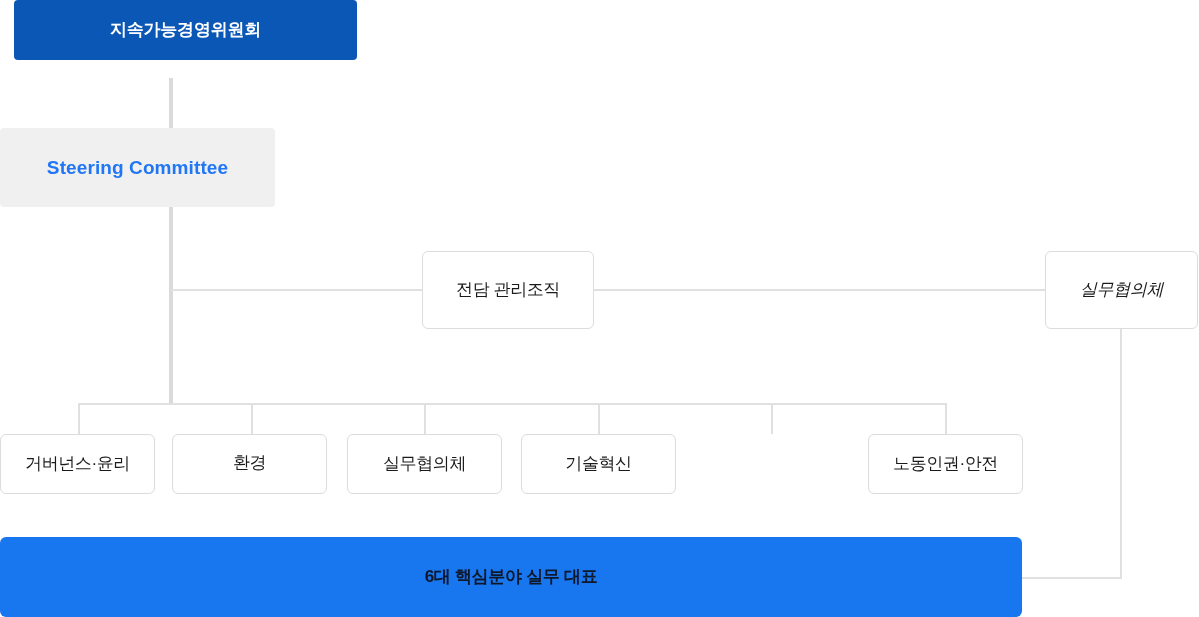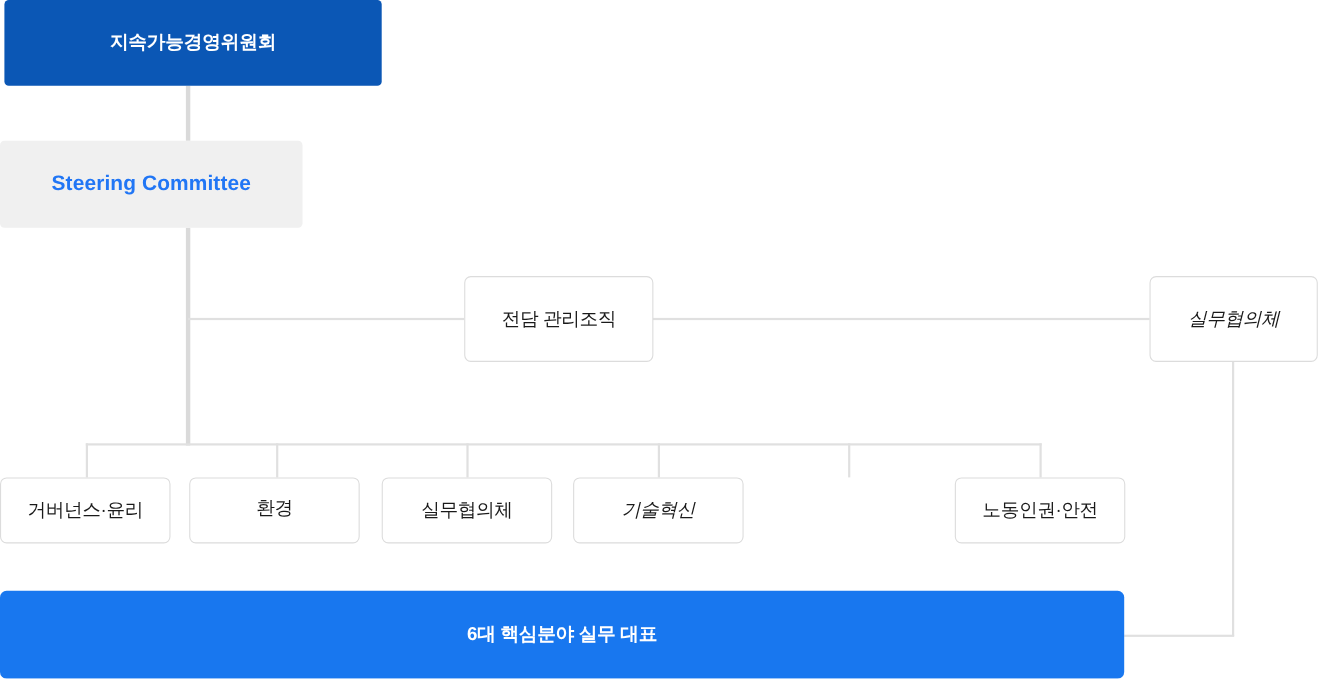--- a/index.html
+++ b/index.html
@@ -70,39 +70,39 @@
     border-radius: 6px;
     color: #1a1a1a;
     font-size: 17px;
     font-weight: normal;
     letter-spacing: -0.4px;
   }
 
   
   .node-bar {
     background: #1877ef;
-    color: #ffffff;
+    color: #0f172a;
     font-size: 17px;
     font-weight: bold;
     border-radius: 6px;
     letter-spacing: -0.3px;
   }
 
   
-  #box-committee   { left: 4px;    top: 0px;   width: 343px; height: 78px;  }
+  #box-committee   { left: 14px;    top: 0px;   width: 343px; height: 60px;  }
   #box-steering    { left: 0px;    top: 128px; width: 275px; height: 79px;  }
   #box-mgmt        { left: 422px;  top: 251px; width: 172px; height: 78px;  }
   #box-council     { left: 1045px; top: 251px; width: 153px; height: 78px; font-style: italic;  }
   #box-bar         { left: 0px;    top: 537px; width: 1022px; height: 80px; }
 
   .node-area       { top: 434px; width: 155px; height: 60px; }
   #area-0 { left: 0px; }
   #area-1 { left: 172px; font-family: Liberation Mono, monospace; }
   #area-2 { left: 347px; }
-  #area-3 { left: 521px; font-style: italic; }
+  #area-3 { left: 521px; }
   #area-4 { left: 694px; }
   #area-5 { left: 868px; }
 
   
   #line-spine-top   { left: 169px; top: 78px;  width: 4px; height: 50px; }
   #line-spine-mid   { left: 169px; top: 207px; width: 4px; height: 198px; }
 
   
   #line-row-left    { left: 171px; top: 289px; width: 251px; height: 2px; }
   #line-row-right   { left: 575px; top: 289px; width: 470px; height: 2px; }

